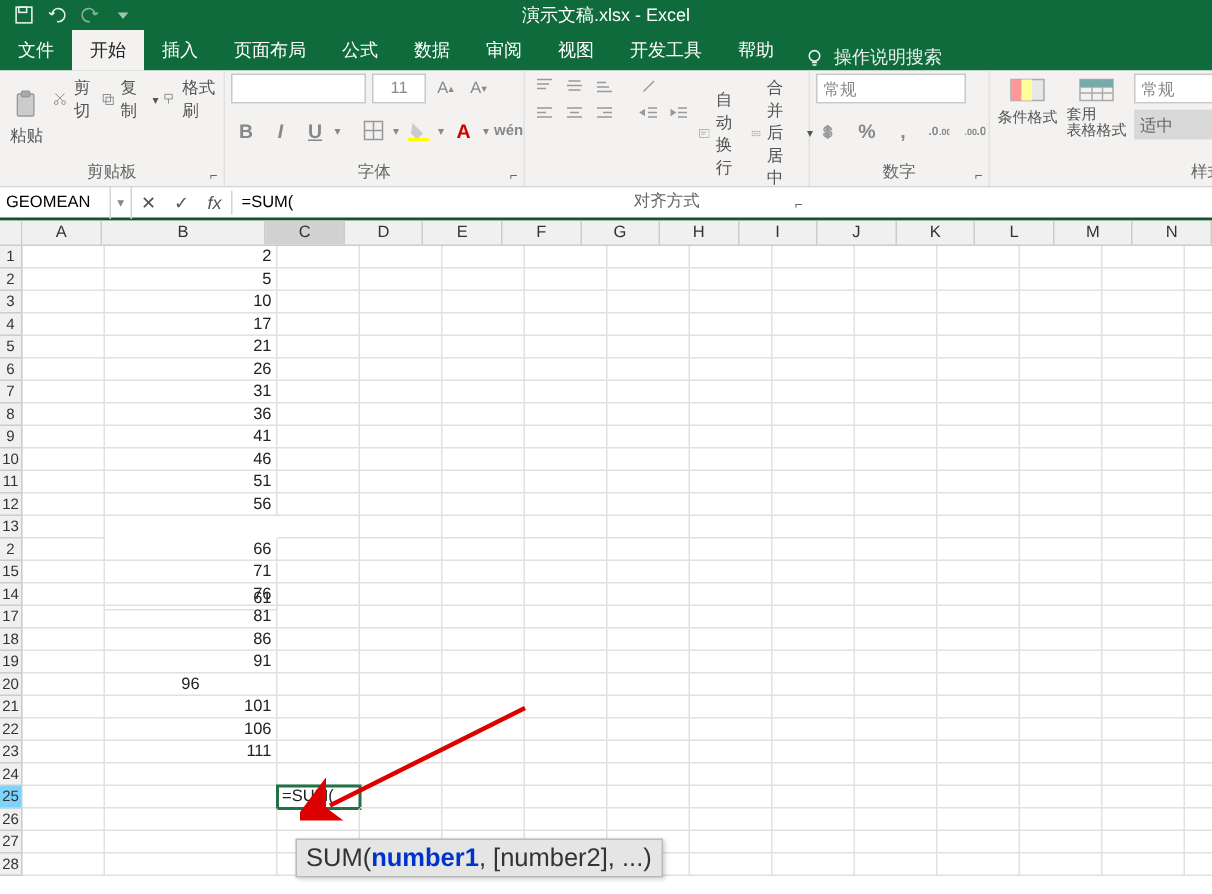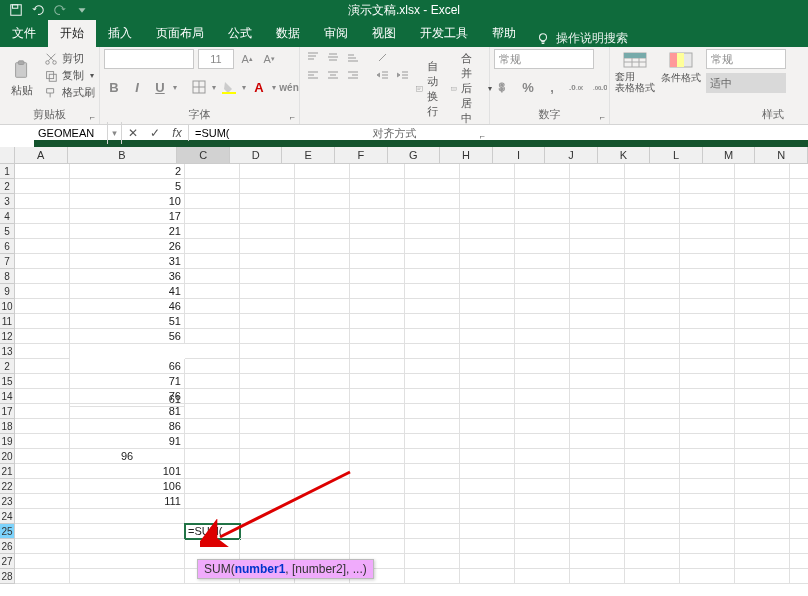--- a/index.html
+++ b/index.html
@@ -21,21 +21,21 @@
   
   
   .ribbon { background: #f3f2f1; height: 78px; display: flex; border-bottom: 1px solid #d4d4d4; }
   .group { border-right: 1px solid #e1e1e1; display: flex; flex-direction: column; height: 100%; padding: 2px 4px 0 4px; }
   .group-body { flex: 1; display: flex; align-items: flex-start; gap: 4px; }
   .group-label { font-size: 11px; color: #666; text-align: center; padding-bottom: 2px; position: relative; }
   .group-label .launcher { position: absolute; right: 0; bottom: 2px; font-size: 9px; color: #666; }
   .big-btn { display: flex; flex-direction: column; align-items: center; justify-content: center; width: 36px; height: 58px; color: #555; }
   .big-btn svg { width: 22px; height: 22px; }
   .big-btn .lbl { font-size: 11px; margin-top: 2px; }
-  .clip-lines { display: flex; flex-direction: column; gap: 2px; padding-top: 2px; }
+  .clip-lines { display: flex; gap: 2px; padding-top: 2px; }
   .clip-line { display: flex; align-items: center; gap: 4px; font-size: 11px; color: #555; }
   .clip-line svg { width: 14px; height: 14px; }
   .font-group .top-row { display: flex; align-items: center; gap: 4px; }
   .font-name { width: 90px; height: 20px; border: 1px solid #c8c8c8; background: #fff; font-size: 11px; padding: 0 4px; display: flex; align-items: center; color: #888; }
   .font-size { width: 36px; height: 20px; border: 1px solid #c8c8c8; background: #fff; font-size: 11px; display: flex; align-items: center; justify-content: center; color: #888; }
   .mini-btn { width: 18px; height: 18px; border: 1px solid transparent; display: flex; align-items: center; justify-content: center; color: #888; font-size: 11px; }
   .bot-row { display: flex; align-items: center; gap: 3px; margin-top: 4px; }
   .bot-btn { width: 20px; height: 20px; display: flex; align-items: center; justify-content: center; color: #888; font-weight: bold; font-size: 13px; }
   .align-col { display: flex; flex-direction: column; gap: 2px; }
   .align-row { display: flex; gap: 2px; }
@@ -45,21 +45,21 @@
   .wm-line { display: flex; align-items: center; gap: 4px; font-size: 11px; color: #555; }
   .wm-line svg { width: 16px; height: 14px; }
   .num-fmt { width: 100px; height: 20px; border: 1px solid #c8c8c8; background: #fff; font-size: 11px; padding: 0 4px; display: flex; align-items: center; color: #888; }
   .num-row { display: flex; gap: 4px; margin-top: 4px; }
   .style-btn { display: flex; flex-direction: column; align-items: center; width: 42px; height: 58px; font-size: 10px; color: #555; }
   .style-btn svg { width: 26px; height: 22px; }
   .cell-style { width: 80px; height: 20px; border: 1px solid #c8c8c8; background: #fff; font-size: 11px; padding: 0 4px; display: flex; align-items: center; color: #888; }
   .cell-style-sel { width: 80px; height: 20px; background: #d9d9d9; font-size: 11px; padding: 0 4px; display: flex; align-items: center; color: #666; margin-top: 4px; }
   
   
-  .formula-bar { height: 22px; border-bottom: 7px solid #14532d; display: flex; align-items: center; background: #fff; margin-left: 34px; }
+  .formula-bar { height: 22px; border-bottom: 2px solid #14532d; display: flex; align-items: center; background: #fff; }
   .name-box { width: 74px; height: 22px; border-right: 1px solid #d4d4d4; font-size: 11px; padding: 0 4px; display: flex; align-items: center; }
   .nb-dd { width: 14px; border-right: 1px solid #d4d4d4; height: 22px; display: flex; align-items: center; justify-content: center; color: #888; font-size: 9px; }
   .fb-btn { width: 22px; height: 22px; display: flex; align-items: center; justify-content: center; color: #555; }
   .fb-sep { width: 1px; height: 16px; background: #d4d4d4; }
   .fb-input { flex: 1; font-size: 11px; padding: 0 6px; }
   
   
   .grid-area { position: relative; overflow: hidden; height: 449px; }
   .corner { position: absolute; top: 0; left: 0; width: 15px; height: 17px; background: #f0f0f0; border-right: 1px solid #ccc; border-bottom: 1px solid #ccc; }
   .col-headers { position: absolute; top: 0; left: 15px; right: 0; height: 17px; display: flex; background: #f0f0f0; border-bottom: 1px solid #ccc; }
@@ -67,21 +67,21 @@
   .col-h.sel { background: #d2d2d2; }
   .row-headers { position: absolute; top: 17px; left: 0; width: 15px; background: #f0f0f0; border-right: 1px solid #ccc; }
   .row-h { height: 15px; font-size: 10px; color: #333; text-align: center; border-bottom: 1px solid #ccc; line-height: 15px; }
   .row-h.sel { background: #7dd3fc; }
   .cells { position: absolute; top: 17px; left: 15px; }
   .cell-row { display: flex; height: 15px; }
   .cell { width: 55px; height: 15px; border-right: 1px solid #e0e0e0; border-bottom: 1px solid #e0e0e0; font-size: 11px; padding: 0 3px; text-align: right; line-height: 15px; color: #222; }
   .cell.active { outline: 2px solid #217346; outline-offset: -1px; background: #fff; text-align: left; }
   
   
-  .fn-tooltip { position: absolute; background: #f0abfc; border: 1px solid #bbb; font-size: 12px; padding: 2px 6px; color: #333; box-shadow: 1px 1px 3px rgba(0,0,0,0.2); }
+  .fn-tooltip { position: absolute; background: #e5e5e5; border: 1px solid #bbb; font-size: 17px; padding: 2px 6px; color: #333; box-shadow: 1px 1px 3px rgba(0,0,0,0.2); }
   .fn-tooltip b { color: #0033cc; font-weight: bold; }
   
   
   .arrow-svg { position: absolute; pointer-events: none; }
 </style>
 </head>
 <body>
 
 <div class="titlebar">
   <div class="qat">
@@ -327,37 +327,37 @@
           </div>
       </div>
     </div>
     <div class="group-label"><span>数字</span><span class="launcher">⌐</span></div>
   </div>
 
   <div class="group" style="flex:1;border-right:none">
     <div class="group-body">
       <div class="style-btn">
         <svg viewBox="0 0 26 22">
+            <rect x="2" y="4" width="22" height="14" fill="#e8e8e8" stroke="#aaa"></rect>
+            <rect x="2" y="4" width="7" height="14" fill="#f99"></rect>
+            <rect x="9" y="4" width="7" height="14" fill="#ff9"></rect>
+          </svg>
+        <span>条件格式</span>
+      </div>
+      <div class="style-btn">
+        <svg viewBox="0 0 26 22">
             <rect x="2" y="4" width="22" height="14" fill="none" stroke="#aaa"></rect>
             <line x1="2" y1="9" x2="24" y2="9" stroke="#aaa"></line>
             <line x1="2" y1="13" x2="24" y2="13" stroke="#aaa"></line>
             <line x1="10" y1="4" x2="10" y2="18" stroke="#aaa"></line>
             <line x1="17" y1="4" x2="17" y2="18" stroke="#aaa"></line>
             <rect x="2" y="4" width="22" height="5" fill="#7aa"></rect>
           </svg>
         <span style="white-space:pre-line;line-height:1.1">套用
 表格格式</span>
-      </div>
-      <div class="style-btn">
-        <svg viewBox="0 0 26 22">
-            <rect x="2" y="4" width="22" height="14" fill="#e8e8e8" stroke="#aaa"></rect>
-            <rect x="2" y="4" width="7" height="14" fill="#f99"></rect>
-            <rect x="9" y="4" width="7" height="14" fill="#ff9"></rect>
-          </svg>
-        <span>条件格式</span>
       </div>
       <div style="display:flex;flex-direction:column">
         <div class="cell-style">常规</div>
         <div class="cell-style-sel">适中</div>
       </div>
     </div>
     <div class="group-label" style="text-align:right;padding-right:20px">样式</div>
   </div>
 </div>
 

